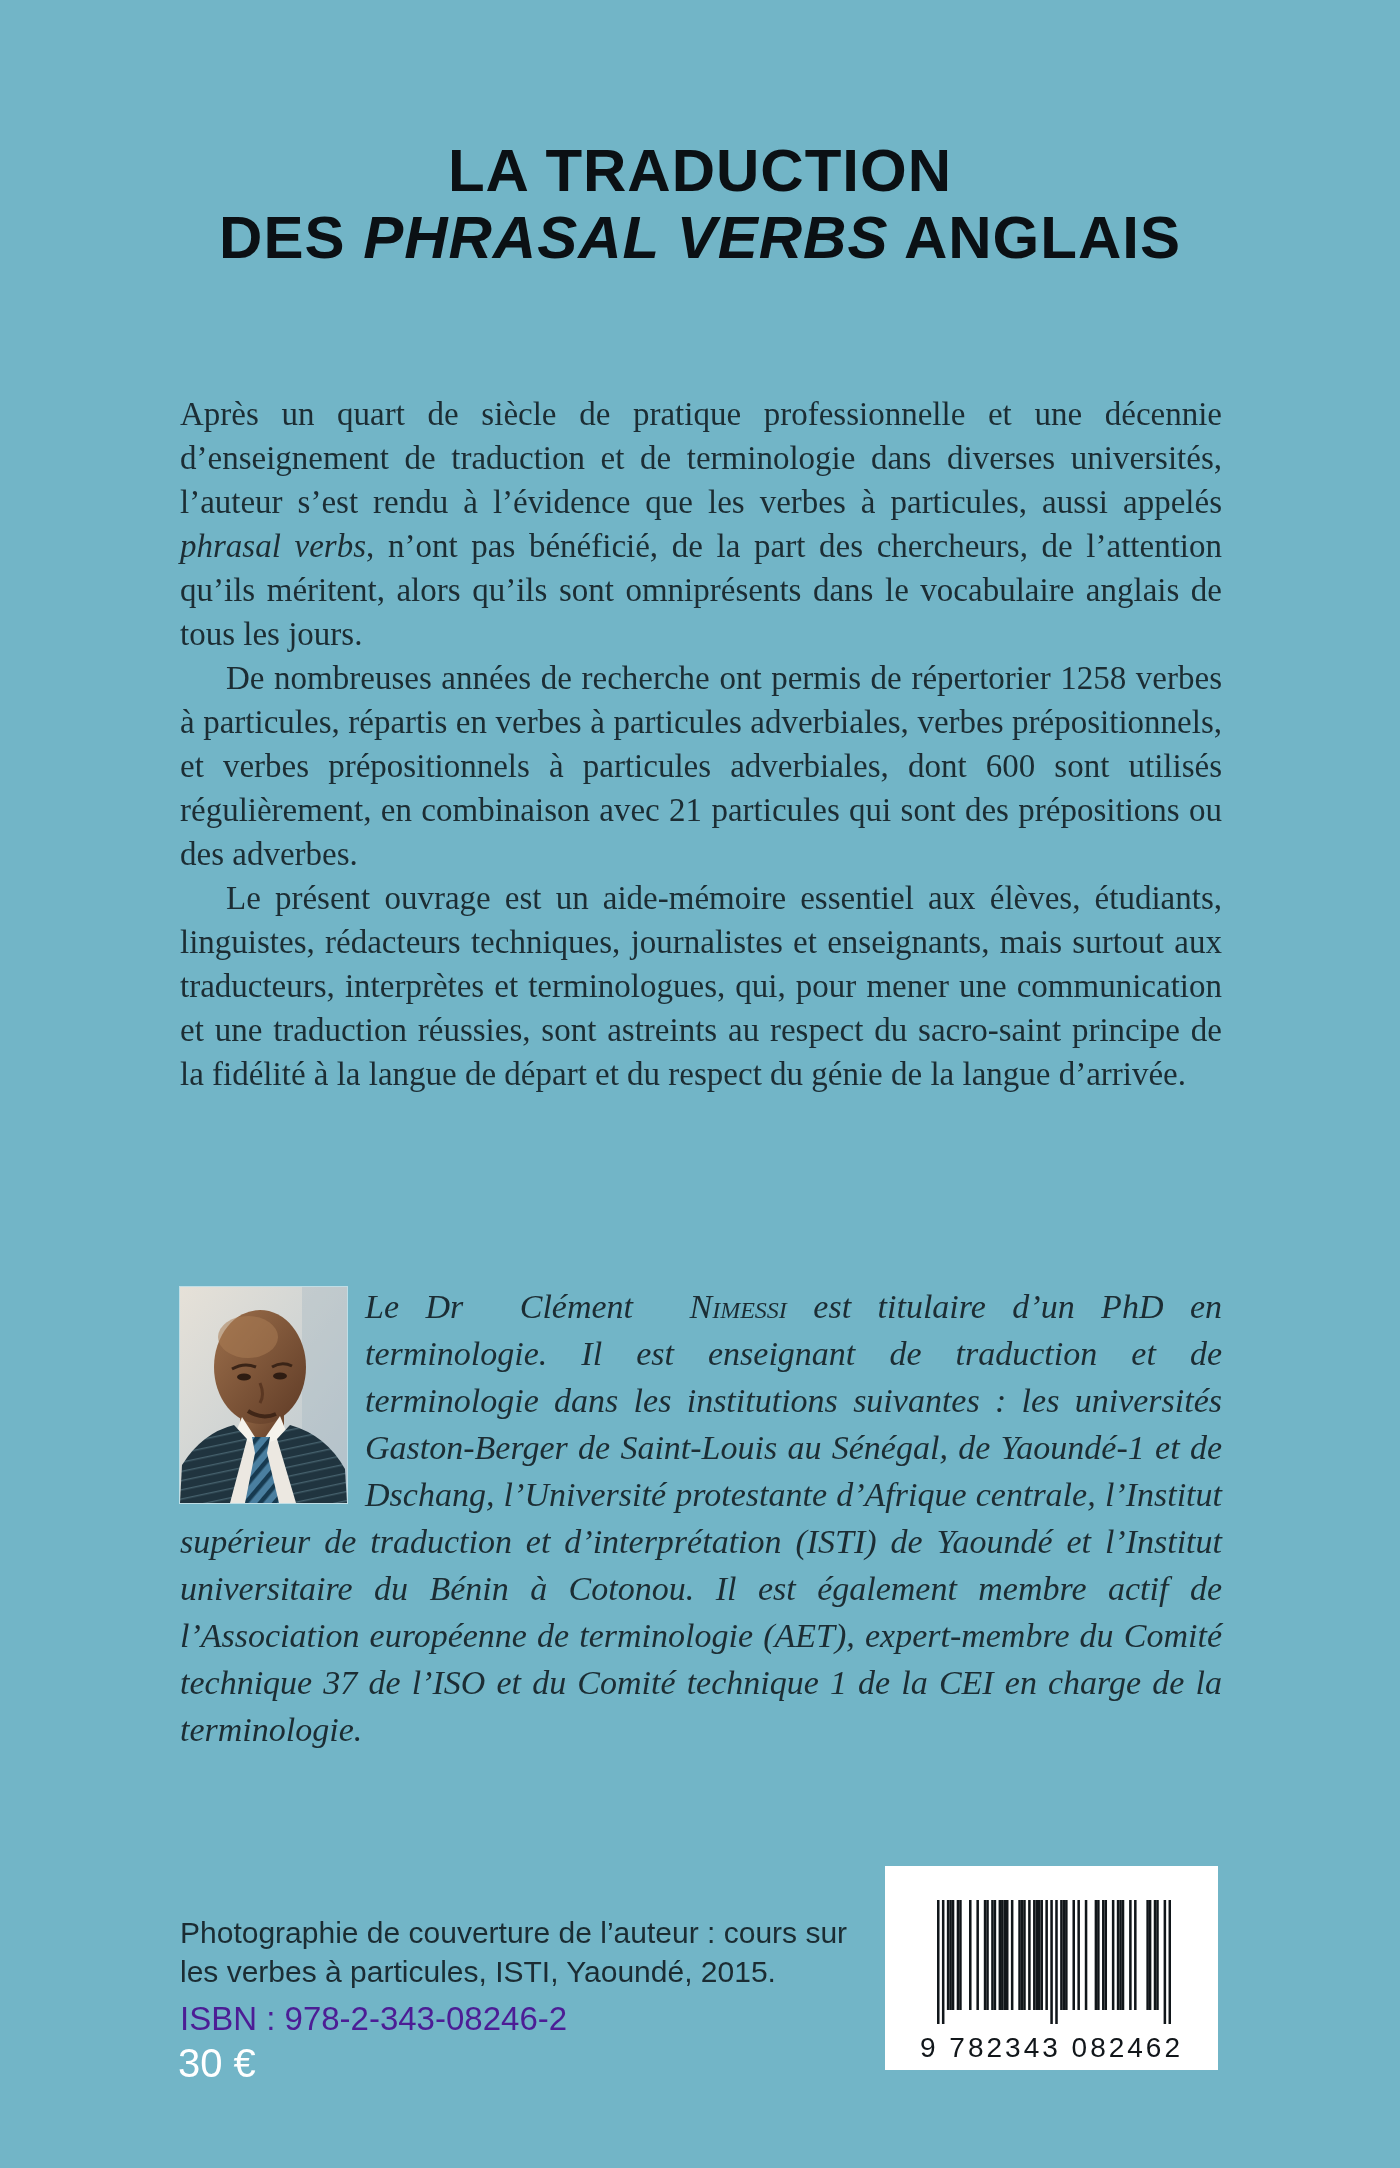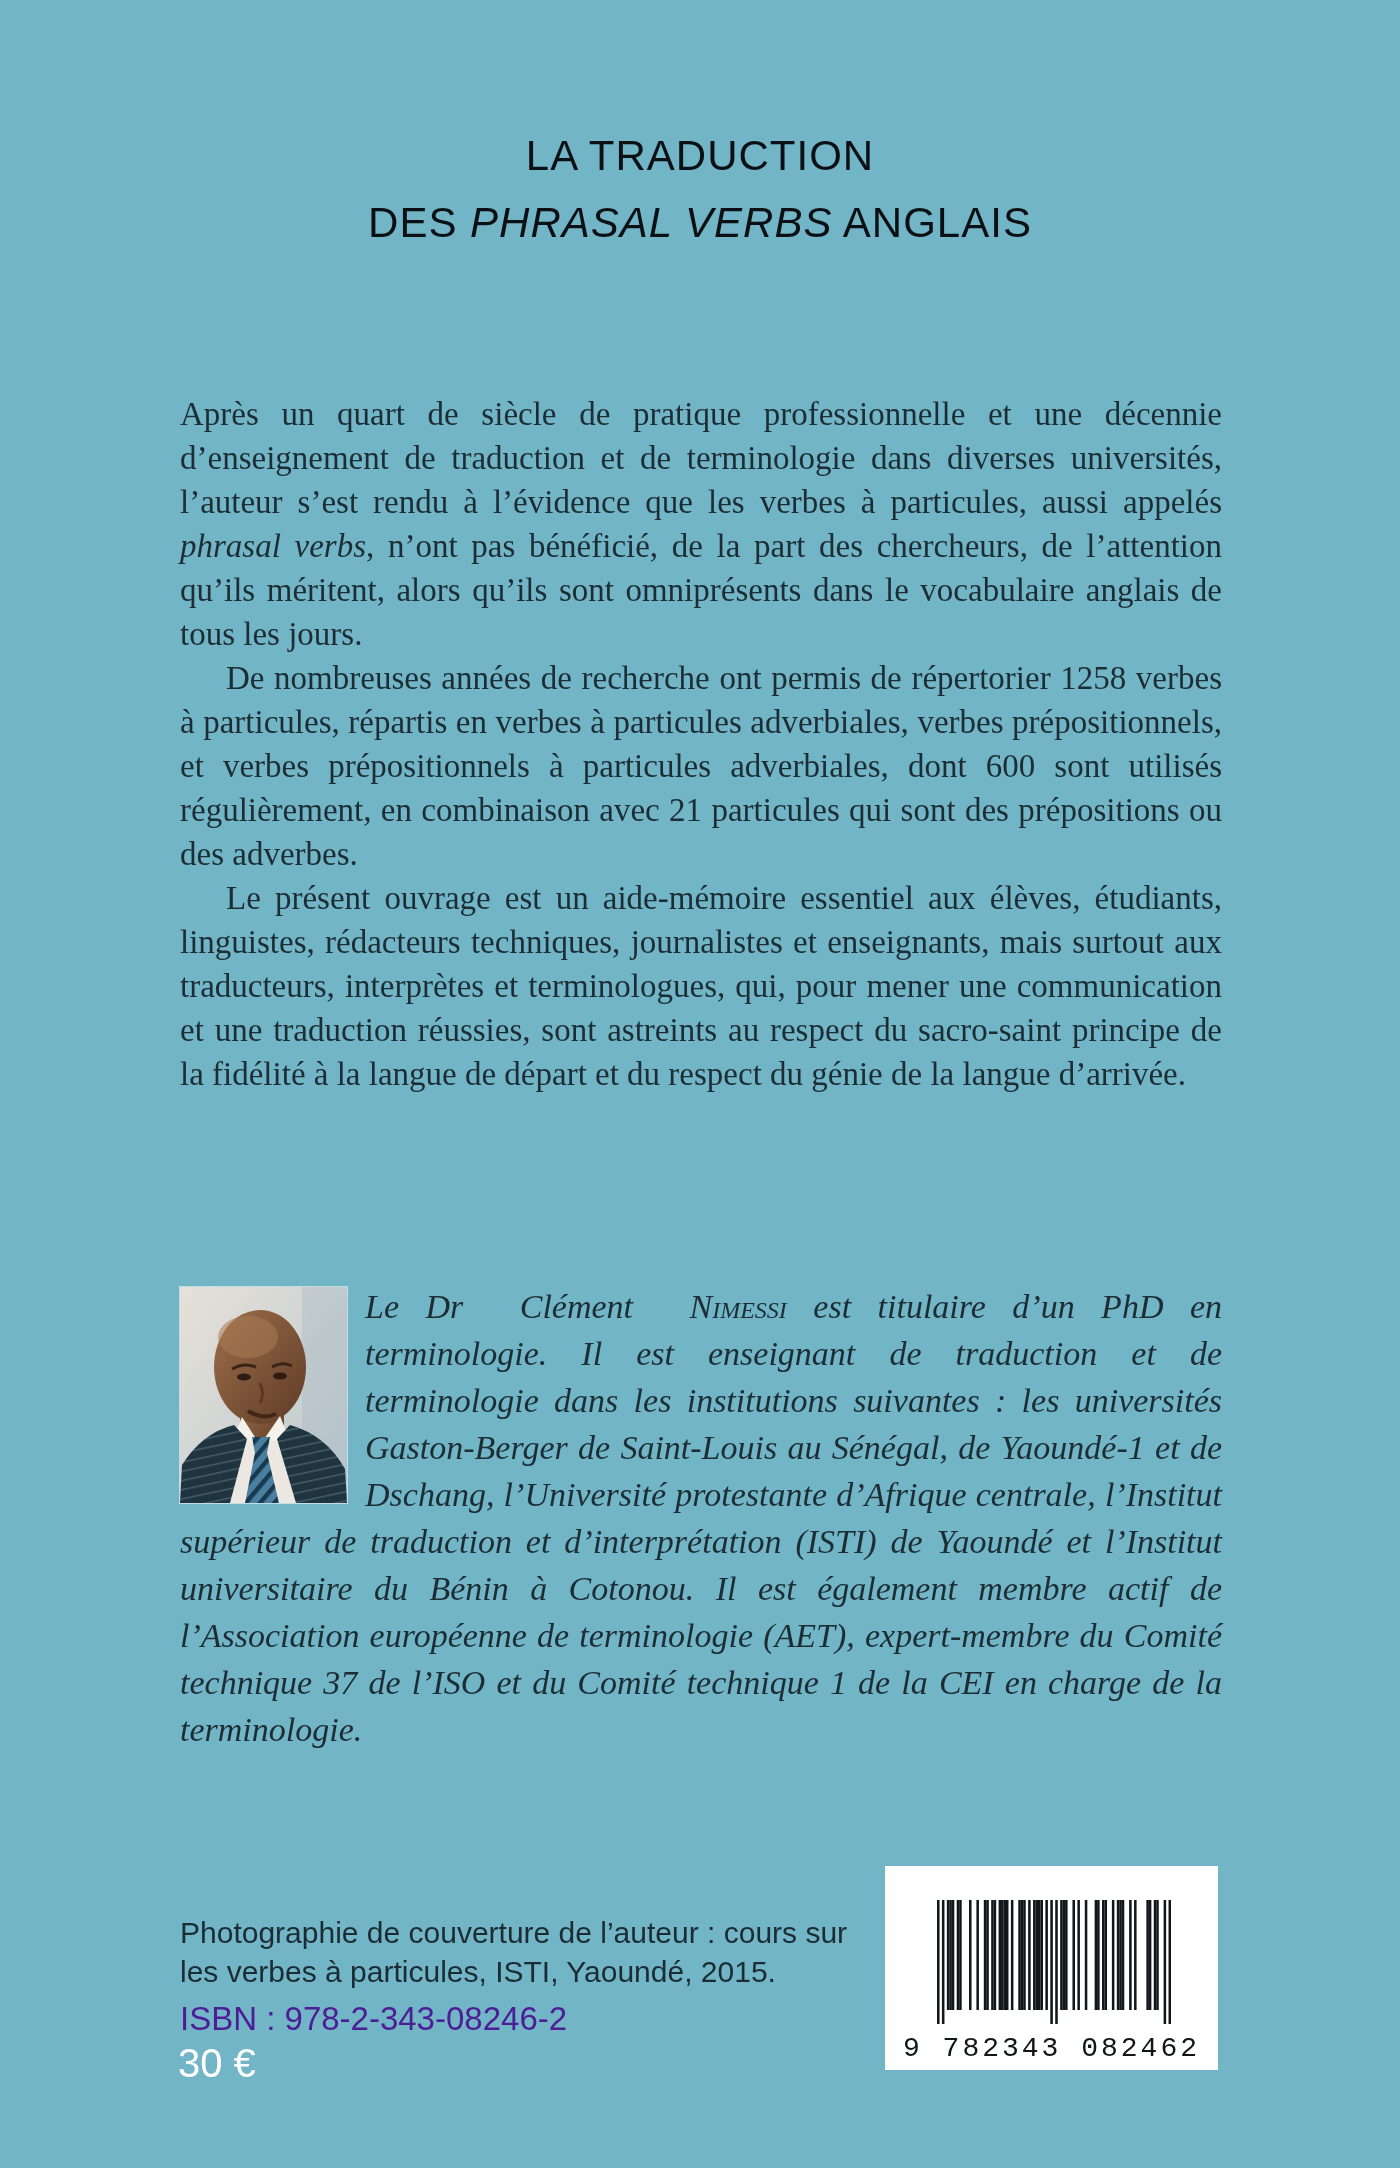--- a/index.html
+++ b/index.html
@@ -11,21 +11,21 @@
     font-family:"Liberation Serif", serif;
     color:#1a2b31;
   }
   
   .title-block{
     position:absolute;left:178px;top:122px;width:1044px;
     text-align:center;color:#0b1014;
     font-family:"Liberation Sans", sans-serif;
   }
   .title-block h1{
-    margin:0;font-size:42px;line-height:67px;font-weight:normal;letter-spacing:1px;
+    margin:15px;font-size:60px;line-height:67px;font-weight:bold;letter-spacing:1px;
   }
   .title-line{display:block;}
   .subtitle{
     margin-top:18px;font-size:45px;line-height:50px;letter-spacing:1px;color:#0e1418;
   }
   
   .synopsis{
     position:absolute;left:180px;top:392px;width:1042px;
     font-size:33px;line-height:44px;text-align:justify;color:#1c2d34;
   }
@@ -63,21 +63,21 @@
   }
   
   .barcode-box{
     position:absolute;left:885px;top:1866px;width:333px;height:204px;background:#ffffff;
   }
   .bars{
     position:absolute;left:52px;top:34px;width:234px;height:124px;fill:#11161a;
   }
   .barcode-digits{
     position:absolute;left:0;bottom:6px;width:100%;text-align:center;
-    font-family:Liberation Mono, monospace;
+    font-family:Liberation Sans, sans-serif;
     font-size:28px;letter-spacing:3px;color:#11161a;white-space:nowrap;
   }
 </style>
 </head>
 <body>
 
 <div class="cover">
 
   <header class="title-block">
     <h1>

